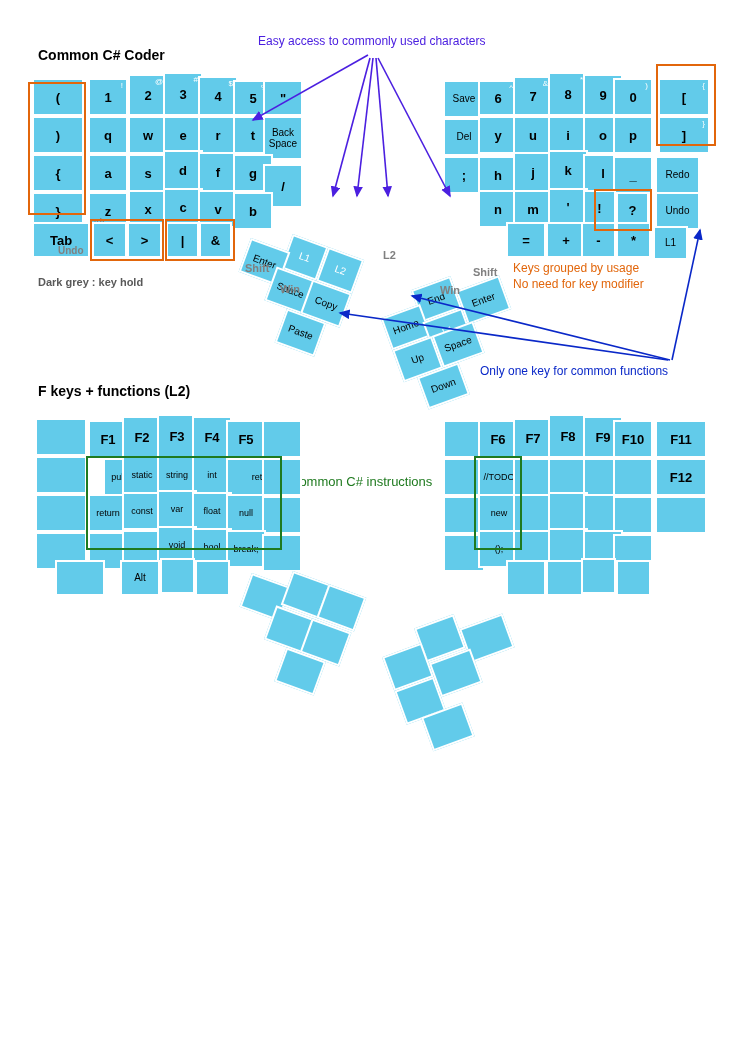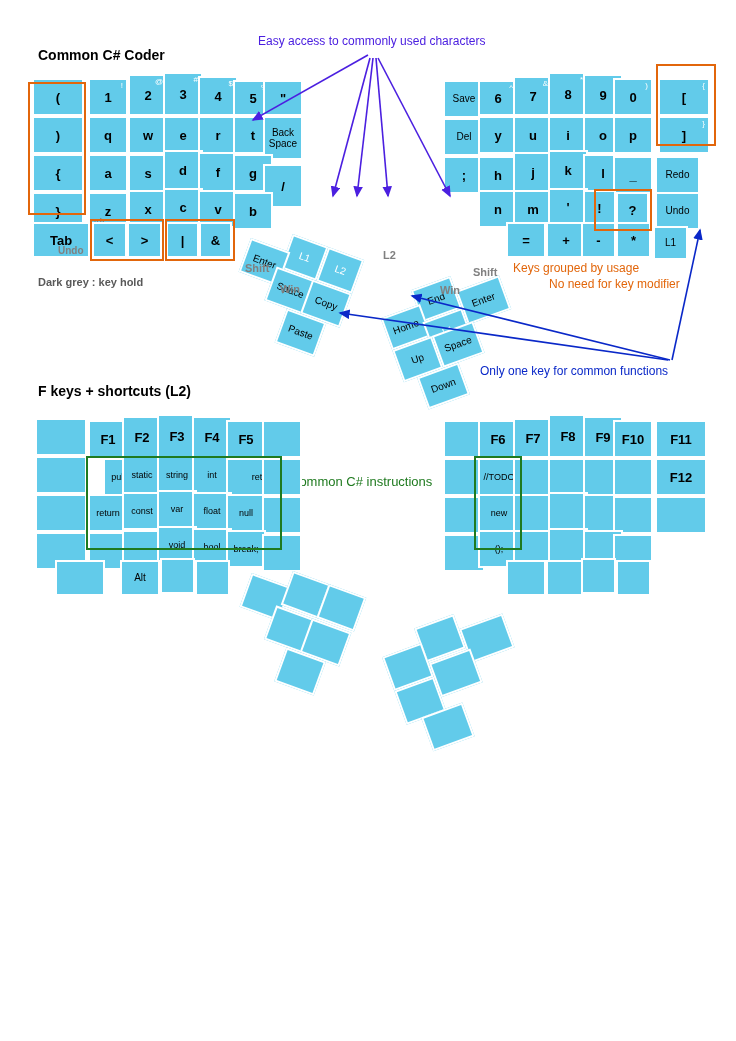--- a/index.html
+++ b/index.html
@@ -39,25 +39,25 @@
   .note-green{position:absolute;color:#1F7A1F;font-size:13px;}
   
   .box-orange{position:absolute;border:2px solid #E2660B;box-sizing:border-box;}
   .box-green{position:absolute;border:2px solid #1F7A1F;box-sizing:border-box;}
   svg.overlay{position:absolute;left:0;top:0;width:736px;height:1041px;pointer-events:none;}
 </style>
 </head>
 <body>
 
 <div class="title" style="left:38px;top:47px;">Common C# Coder</div>
-<div class="title" style="left:38px;top:383px;">F keys + shortcuts (L2)</div>
+<div class="title" style="left:38px;top:383px;">F keys + functions (L2)</div>
 
 <div class="note-purple" style="left:258px;top:34px;">Easy access to commonly used characters</div>
 <div class="note-orange" style="left:513px;top:261px;">Keys grouped by usage</div>
-<div class="note-orange" style="left:513px;top:277px;margin-left:36px;">No need for key modifier</div>
+<div class="note-orange" style="left:513px;top:277px;">No need for key modifier</div>
 <div class="note-blue" style="left:480px;top:364px;">Only one key for common functions</div>
 <div class="note-grey" style="left:38px;top:276px;">Dark grey : key hold</div>
 <div class="note-green" style="left:290px;top:474px;">Common C# instructions</div>
 
 <div class="key" style="left:32px;top:78px;width:52px;height:38px;">
   <span class="sup"></span>
   <span>(</span>
 </div>
 <div class="key" style="left:88px;top:78px;width:40px;height:38px;">
   <span class="sup">!</span>

